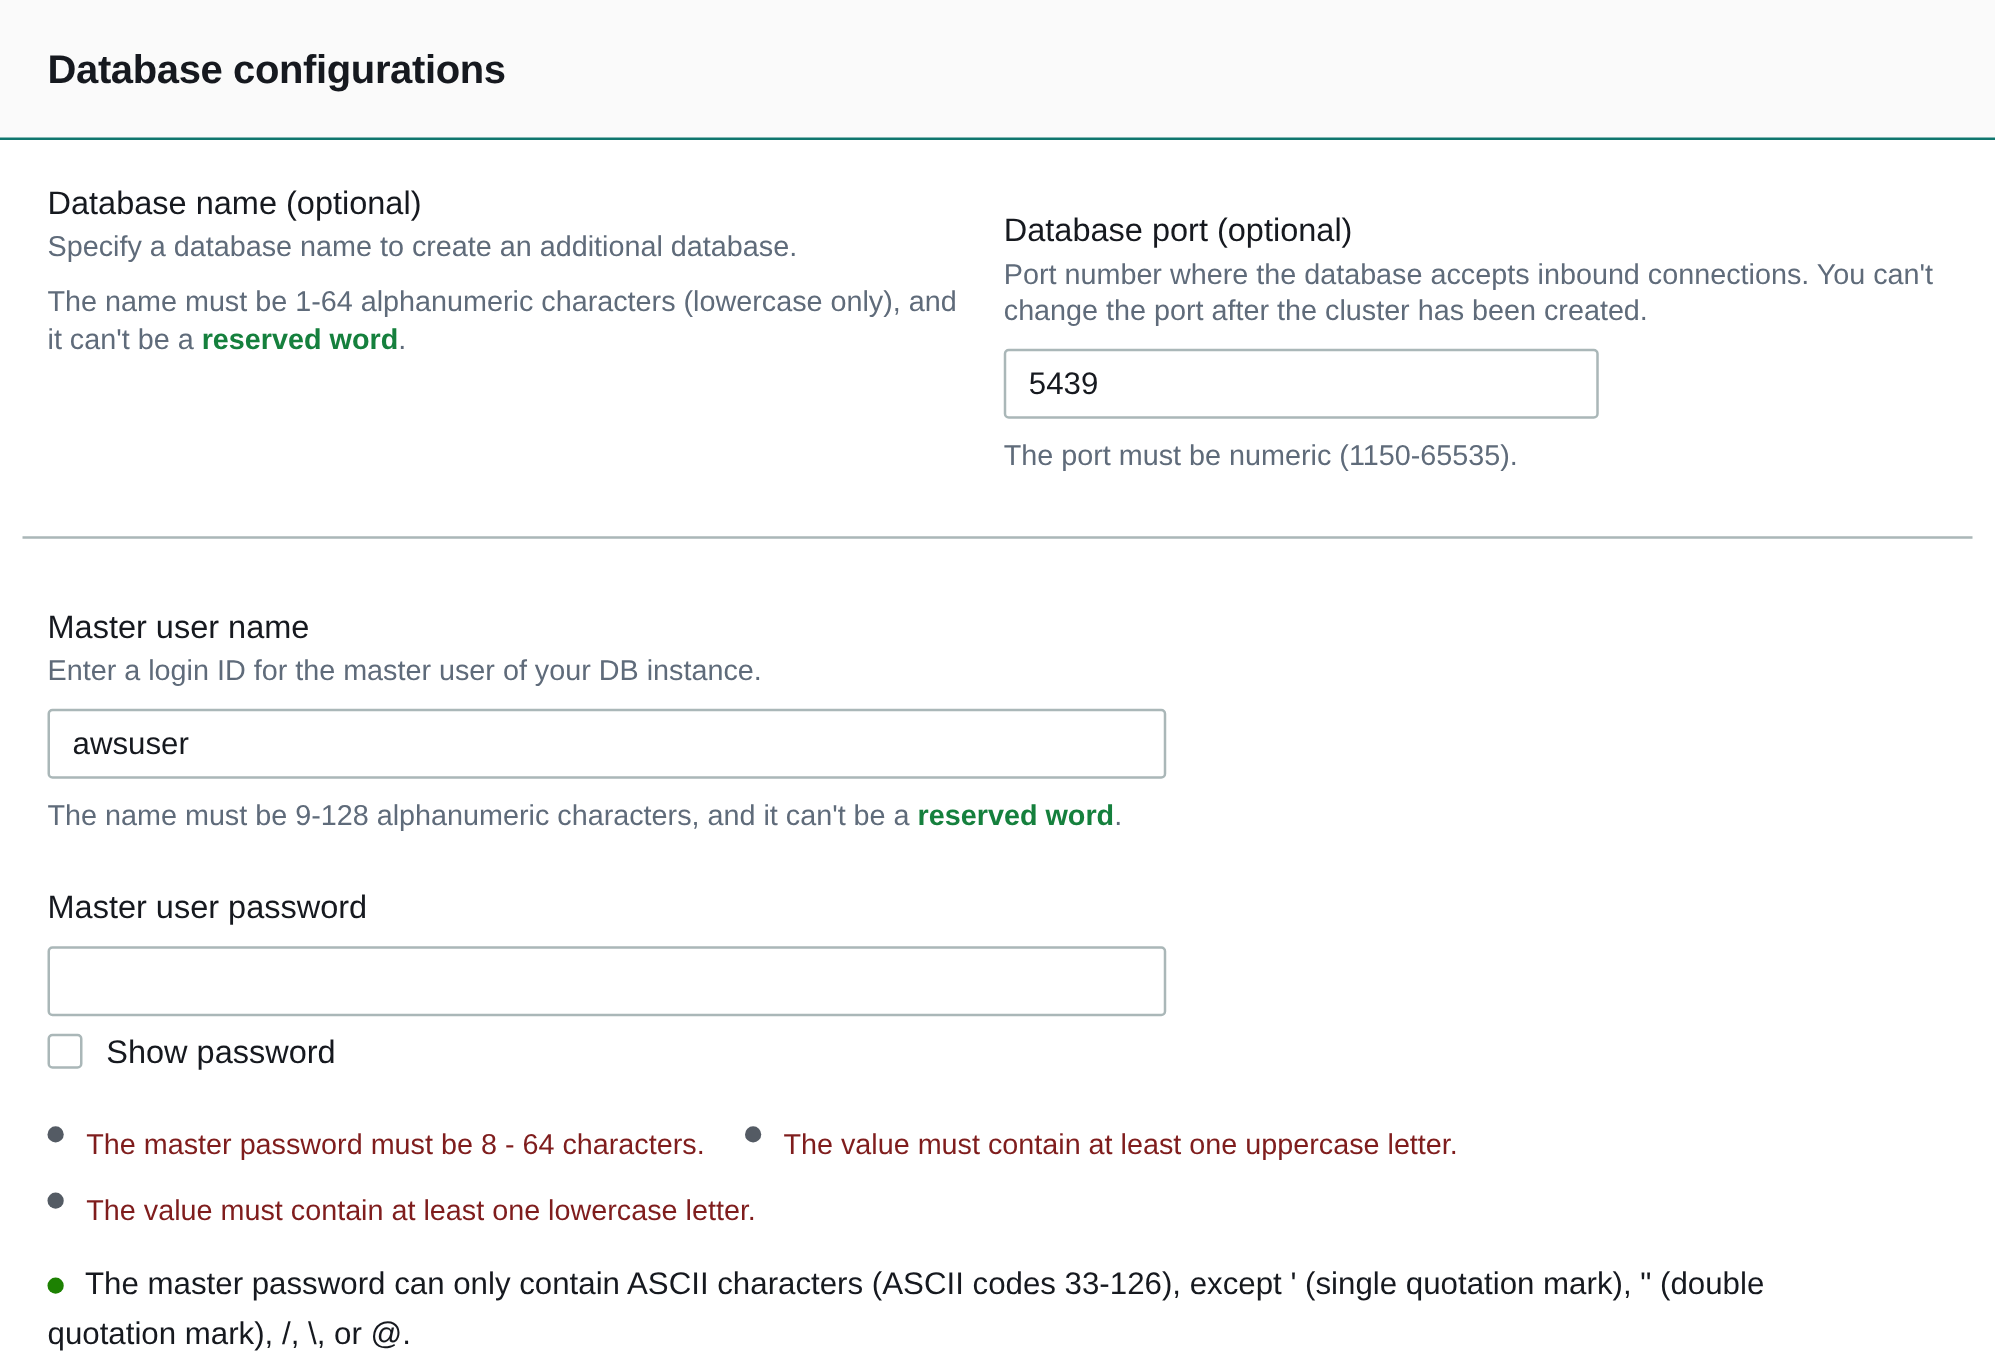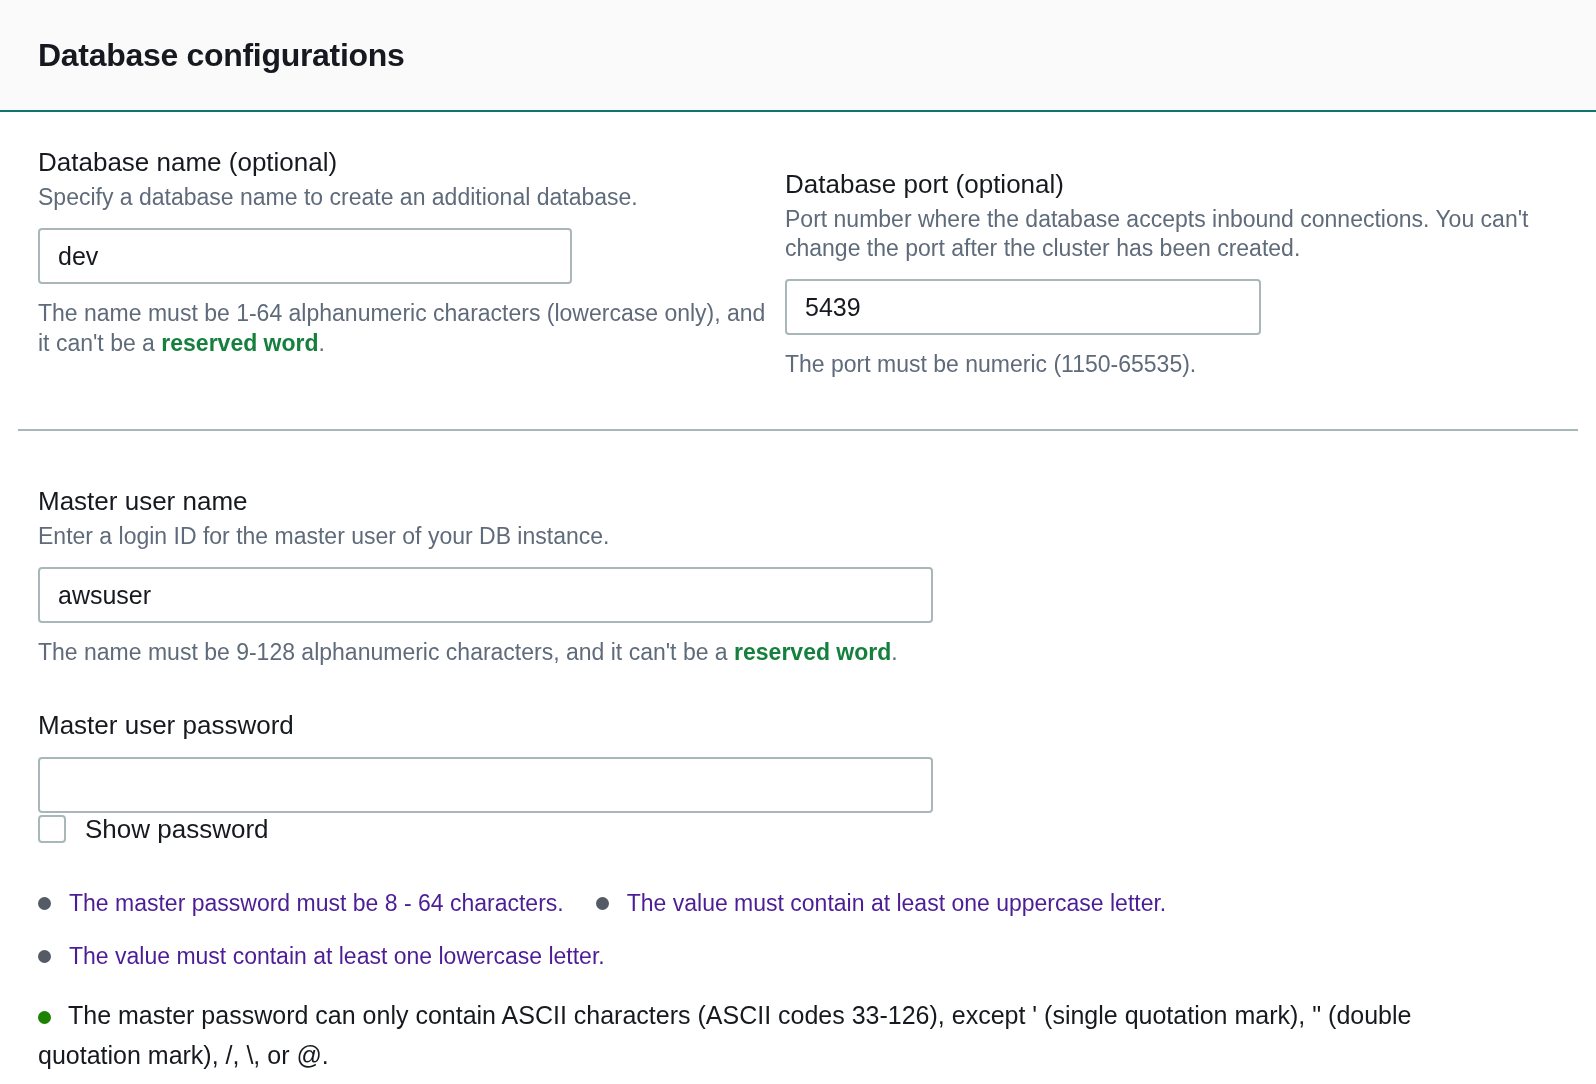--- a/index.html
+++ b/index.html
@@ -21,21 +21,21 @@
     margin: 0;
     font-size: 32px;
     line-height: 40px;
     font-weight: 700;
     color: #16191f;
     letter-spacing: -0.3px;
   }
   .panel-body { padding: 34px 38px 40px; }
 
   .two-col { display: flex; }
-  .col-left  { width: 730px; margin-right: 17px; flex: none; }
+  .col-left  { width: 730px; margin-right: 35px; flex: none; }
   .col-right { flex: 1; margin-top: 22px; }
 
   .field-label {
     font-size: 26px;
     line-height: 32px;
     color: #16191f;
   }
   .field-desc {
     margin-top: 5px;
     font-size: 23px;
@@ -77,20 +77,21 @@
   .divider {
     border: none;
     border-top: 2px solid #aab7b8;
     margin: 50px -20px 0;
   }
 
   .section-mun { margin-top: 54px; }
   .section-mup { margin-top: 42px; }
 
   .checkbox-row {
+    margin-top: 12px;
     display: flex;
     align-items: center;
   }
   .checkbox {
     width: 28px;
     height: 28px;
     border: 2px solid #aab7b8;
     border-radius: 4px;
     background: #ffffff;
     flex: none;
@@ -104,24 +105,24 @@
   }
 
   .rules { margin-top: 44px; }
   .rule-row {
     display: flex;
     column-gap: 32px;
     margin-bottom: 24px;
   }
   .rule-item {
     display: flex;
-    align-items: center;
+    align-items: flex-start;
     font-size: 23px;
     line-height: 29px;
-    color: #4c1d95;
+    color: #7f1d1d;
   }
   .dot {
     width: 13px;
     height: 13px;
     border-radius: 50%;
     background: #545b64;
     flex: none;
     margin-right: 18px;
   }
   .ascii-rule {
@@ -147,21 +148,20 @@
     <h2 class="panel-title">Database configurations</h2>
   </div>
 
   <div class="panel-body">
 
     <div class="two-col">
 
       <div class="col-left">
         <div class="field-label">Database name (optional)</div>
         <div class="field-desc">Specify a database name to create an additional database.</div>
-        <input type="text" class="text-input w-small" value="dev" style="">
         <div class="field-hint"><span>The name must be 1-64 alphanumeric characters (lowercase only), and it can't be a </span><a class="link">reserved word</a><span>.</span></div>
       </div>
 
       <div class="col-right">
         <div class="field-label">Database port (optional)</div>
         <div class="field-desc">Port number where the database accepts inbound connections. You can't change the port after the cluster has been created.</div>
         <input type="text" class="text-input w-small2" value="5439" style="">
         <div class="field-hint">The port must be numeric (1150-65535).</div>
       </div>
 

